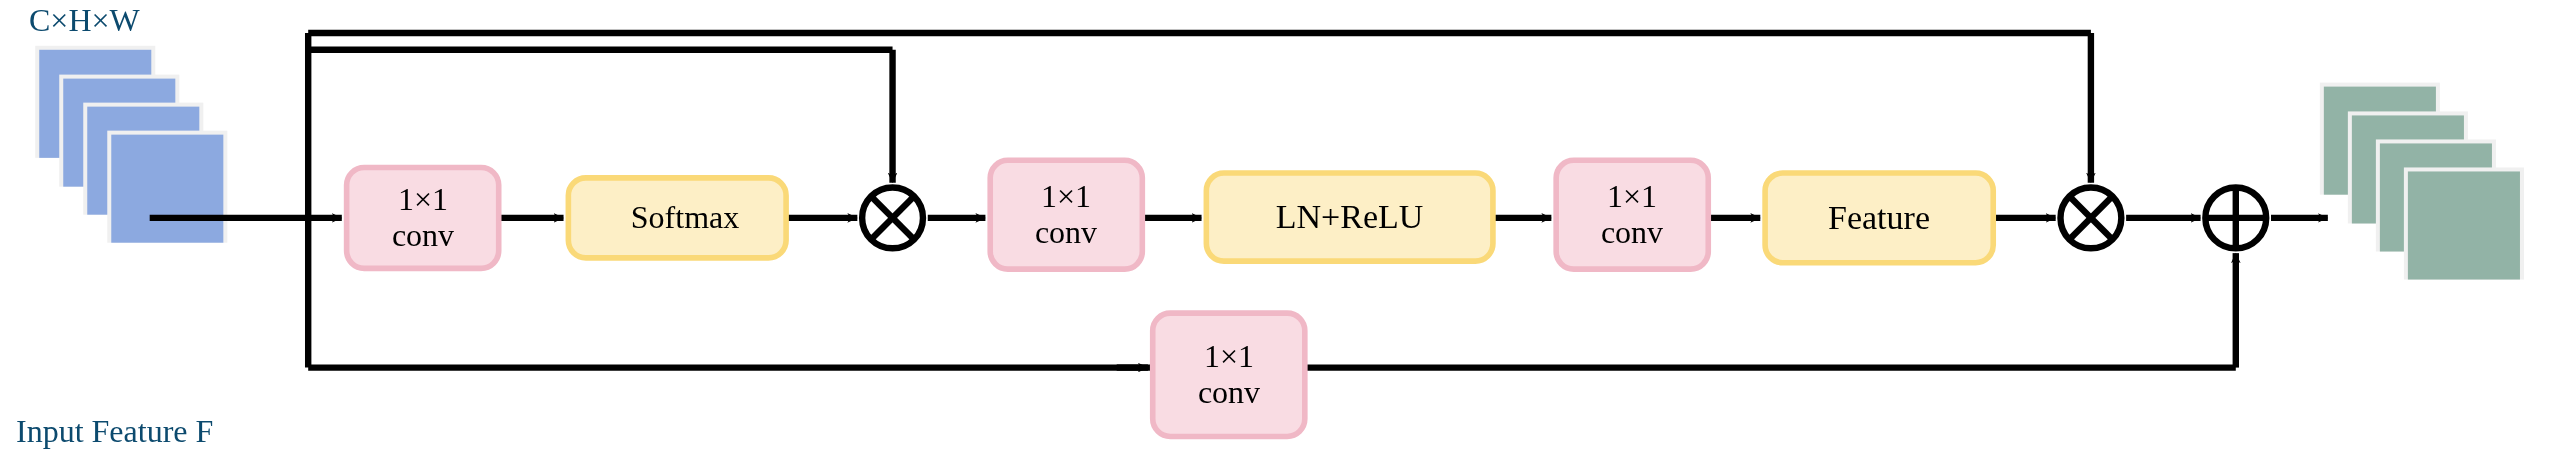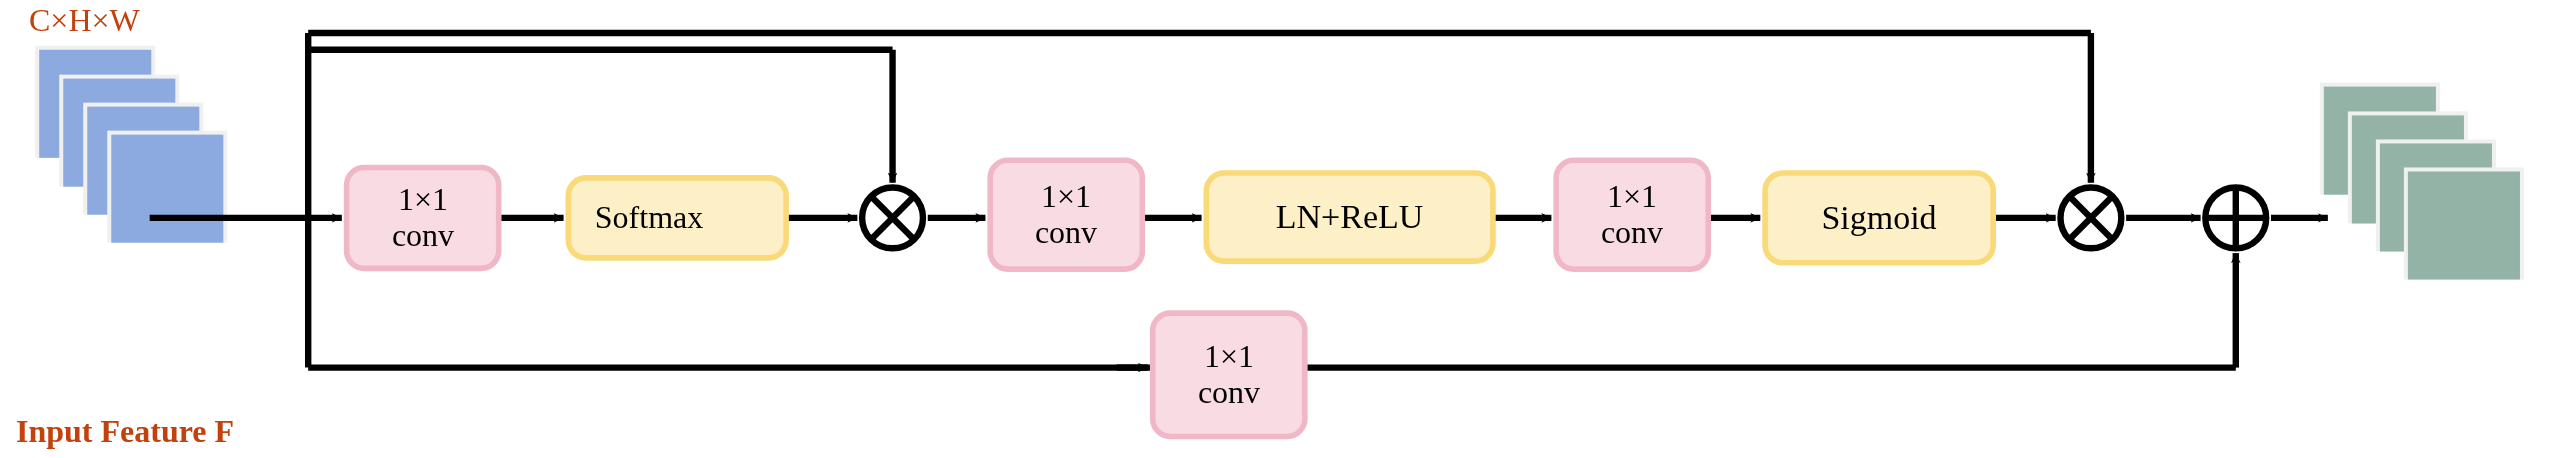--- a/index.html
+++ b/index.html
@@ -31,33 +31,32 @@
     align-items: center;
     justify-content: center;
     text-align: center;
     color: #000000;
     pointer-events: none;
     line-height: 1.12;
     white-space: pre;
   }
   .cap {
     position: absolute;
-    color: #c2410c;
+    color: #0c4a6e;
     white-space: nowrap;
   }
   .cap-tensor-shape {
     left: 29px;
     top: 1.6px;
     font-size: 32px;
   }
   .cap-input-feature {
     left: 16px;
     top: 413px;
     font-size: 32px;
-    font-weight: bold;
   }
 </style>
 </head>
 <body>
 
 <div id="diagram-root">
 
   <svg id="diagram-svg" viewBox="0 0 3218 573">
     <defs>
       <marker id="arrowhead" markerWidth="14" markerHeight="12" refX="12.5" refY="6" orient="auto" markerUnits="userSpaceOnUse">
@@ -140,22 +139,22 @@
         </g>
       </g>
   </svg>
 
   <div class="cap cap-tensor-shape">C×H×W</div>
 
   <div class="cap cap-input-feature">Input Feature F</div>
 
   <div id="labels-layer">
       <div class="box-label" style="left: 347px; top: 167px; width: 152px; height: 101px; font-size: 32px;"><span>1×1</span><span>conv</span></div>
-      <div class="box-label" style="left: 540px; top: 178px; width: 218px; height: 80px; font-size: 32px;"><span>Softmax</span></div>
+      <div class="box-label" style="left: 576px; top: 178px; width: 218px; height: 80px; font-size: 32px;"><span>Softmax</span></div>
       <div class="box-label" style="left: 990px; top: 160px; width: 152px; height: 109px; font-size: 32px;"><span>1×1</span><span>conv</span></div>
       <div class="box-label" style="left: 1206px; top: 173px; width: 287px; height: 88px; font-size: 34px; font-family: Liberation Serif, serif;"><span>LN+ReLU</span></div>
       <div class="box-label" style="left: 1556px; top: 160px; width: 152px; height: 109px; font-size: 32px;"><span>1×1</span><span>conv</span></div>
-      <div class="box-label" style="left: 1765px; top: 173px; width: 228px; height: 90px; font-size: 34px;"><span>Sigmoid</span></div>
+      <div class="box-label" style="left: 1765px; top: 173px; width: 228px; height: 90px; font-size: 34px;"><span>Feature</span></div>
       <div class="box-label" style="left: 1153px; top: 313px; width: 152px; height: 123px; font-size: 32px;"><span>1×1</span><span>conv</span></div>
     </div>
 
 </div>
 
 
 </body></html>

